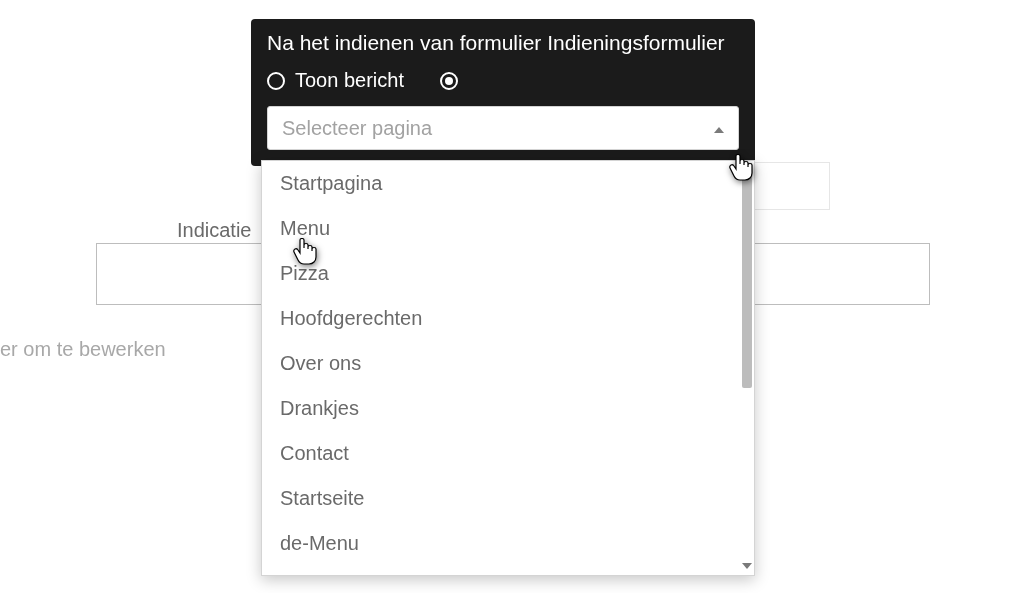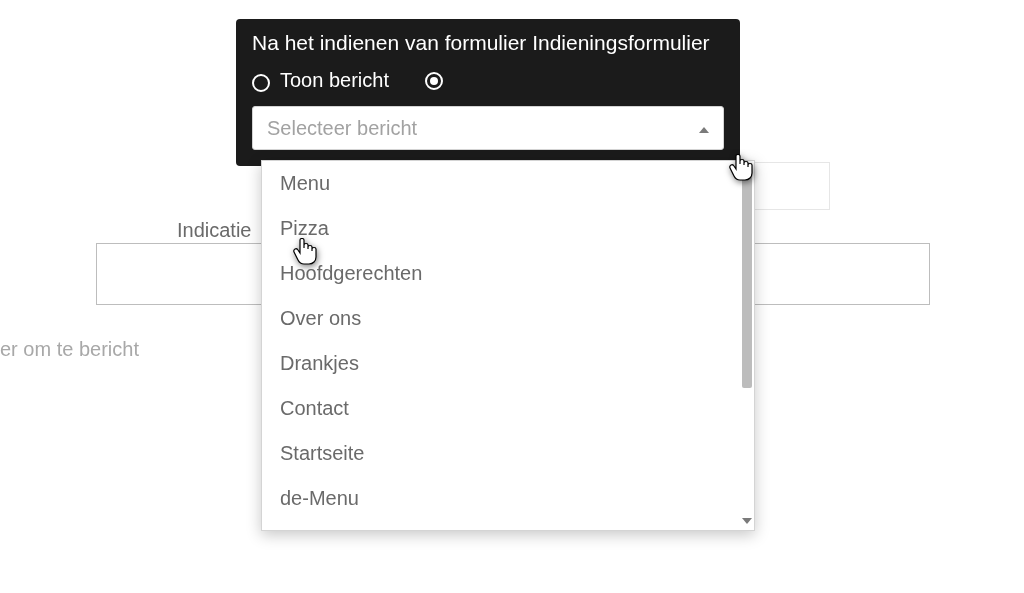--- a/index.html
+++ b/index.html
@@ -39,21 +39,21 @@
     }
     .bg-text {
       position: absolute;
       left: 0;
       top: 338px;
       font-size: 20px;
       color: #a8a8a8;
     }
     .popup {
       position: absolute;
-      left: 236px;
+      left: 251px;
       top: 19px;
       width: 504px;
       background: #1b1b1b;
       border-radius: 4px;
       color: #fff;
       padding: 12px 16px 16px 16px;
     }
     .popup-title {
       font-size: 21px;
       color: #fff;
@@ -62,21 +62,21 @@
       overflow: hidden;
     }
     .radio-row {
       display: flex;
       align-items: center;
       gap: 36px;
       margin-bottom: 14px;
     }
     .radio-opt {
       display: flex;
-      align-items: flex-end;
+      align-items: center;
       gap: 10px;
       font-size: 20px;
       color: #fff;
       cursor: pointer;
     }
     .radio-circle {
       width: 18px;
       height: 18px;
       border-radius: 50%;
       border: 2px solid #fff;
@@ -160,45 +160,46 @@
     }
     .cursor-1 { left: 729px; top: 154px; }
     .cursor-2 { left: 293px; top: 238px; }
   </style>
 </head>
 <body>
 
 <div class="bg-box-1"></div>
 <div class="bg-label">Indicatie</div>
 <div class="bg-box-2"></div>
-<div class="bg-text">er om te bericht</div>
+<div class="bg-text">er om te bewerken</div>
 
 <div class="popup">
   <div class="popup-title">Na het indienen van formulier Indieningsformulier</div>
   <div class="radio-row">
     <div class="radio-opt">
       <span class="radio-circle"></span>
       <span>Toon bericht</span>
     </div>
     <div class="radio-opt">
       <span class="radio-circle selected"></span>
     </div>
   </div>
   <div class="select-box">
-    <span class="select-placeholder">Selecteer bericht</span>
+    <span class="select-placeholder">Selecteer pagina</span>
     <span class="select-arrow">
       <svg width="10" height="6" viewBox="0 0 10 6">
           <path d="M5 0 L10 6 L0 6 Z" fill="#7a7a7a"></path>
         </svg>
     </span>
   </div>
 </div>
 
 <div class="dropdown-panel">
   <div class="dropdown-inner">
+    <div class="dropdown-item">Startpagina</div>
     <div class="dropdown-item">Menu</div>
     <div class="dropdown-item">Pizza</div>
     <div class="dropdown-item">Hoofdgerechten</div>
     <div class="dropdown-item">Over ons</div>
     <div class="dropdown-item">Drankjes</div>
     <div class="dropdown-item">Contact</div>
     <div class="dropdown-item">Startseite</div>
     <div class="dropdown-item last">de-Menu</div>
   </div>
   <div class="scrollbar-thumb"></div>

